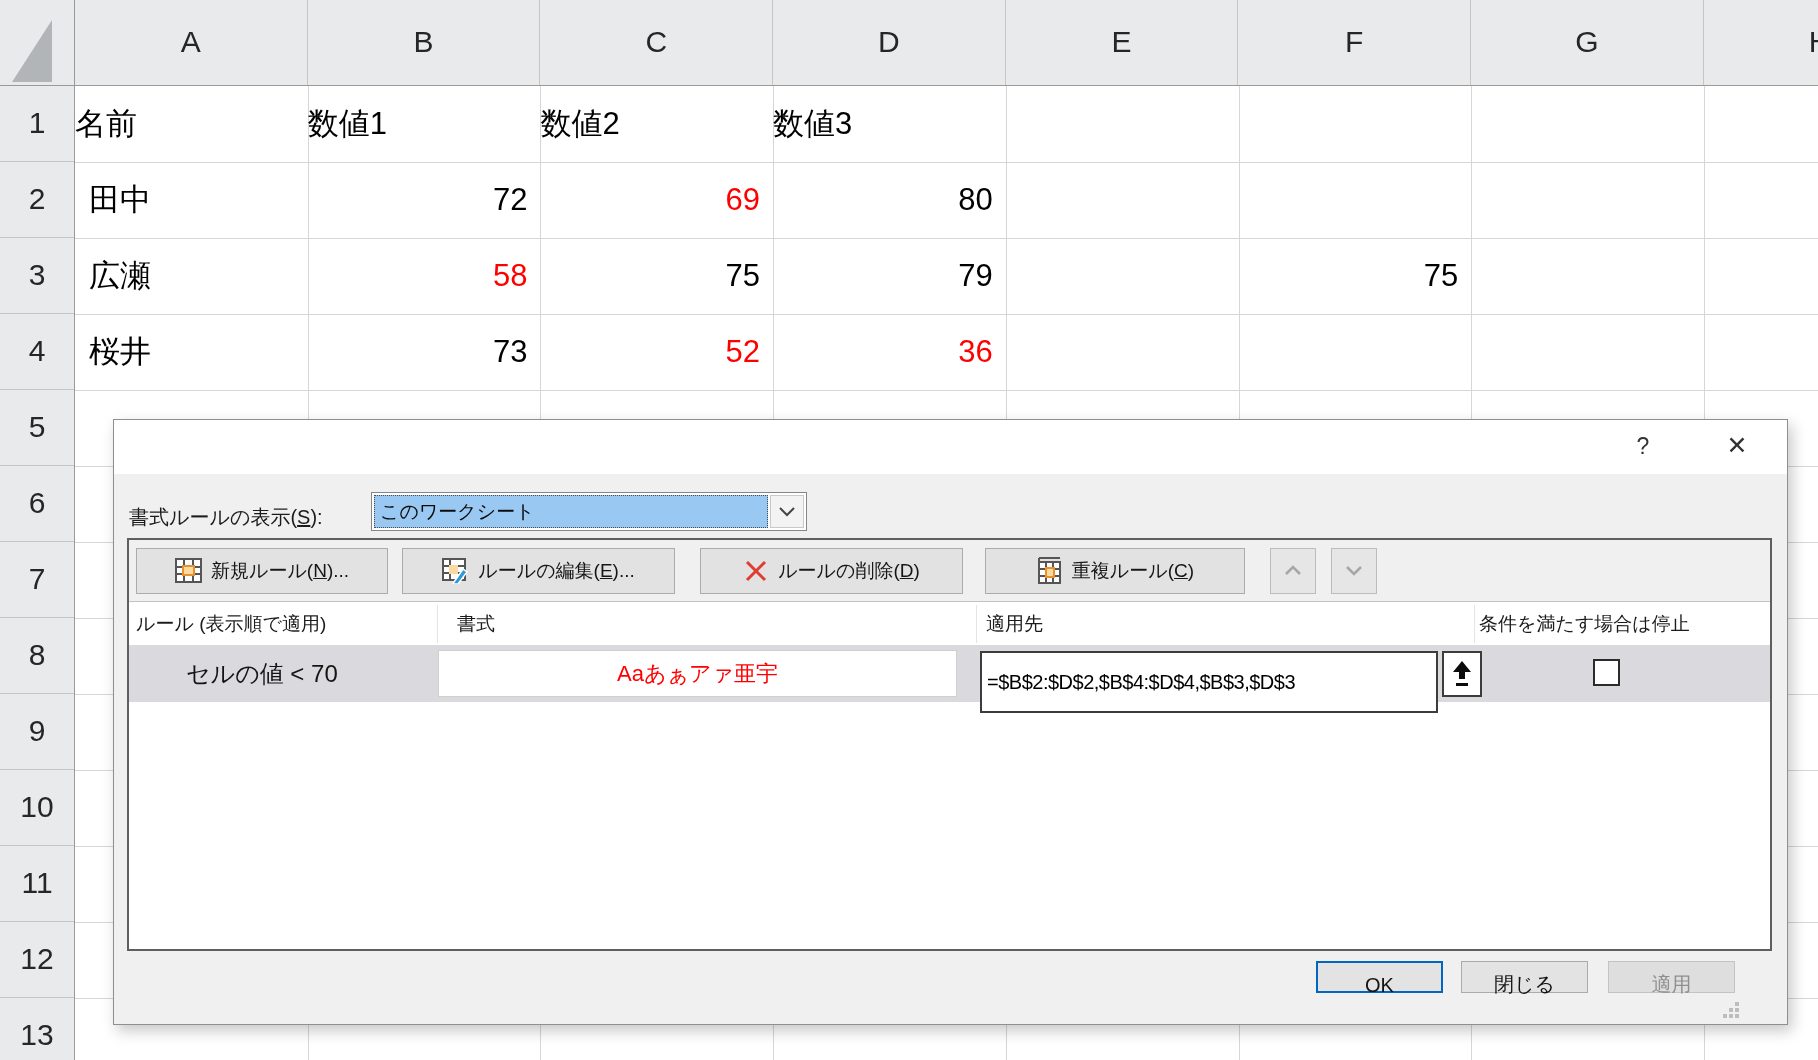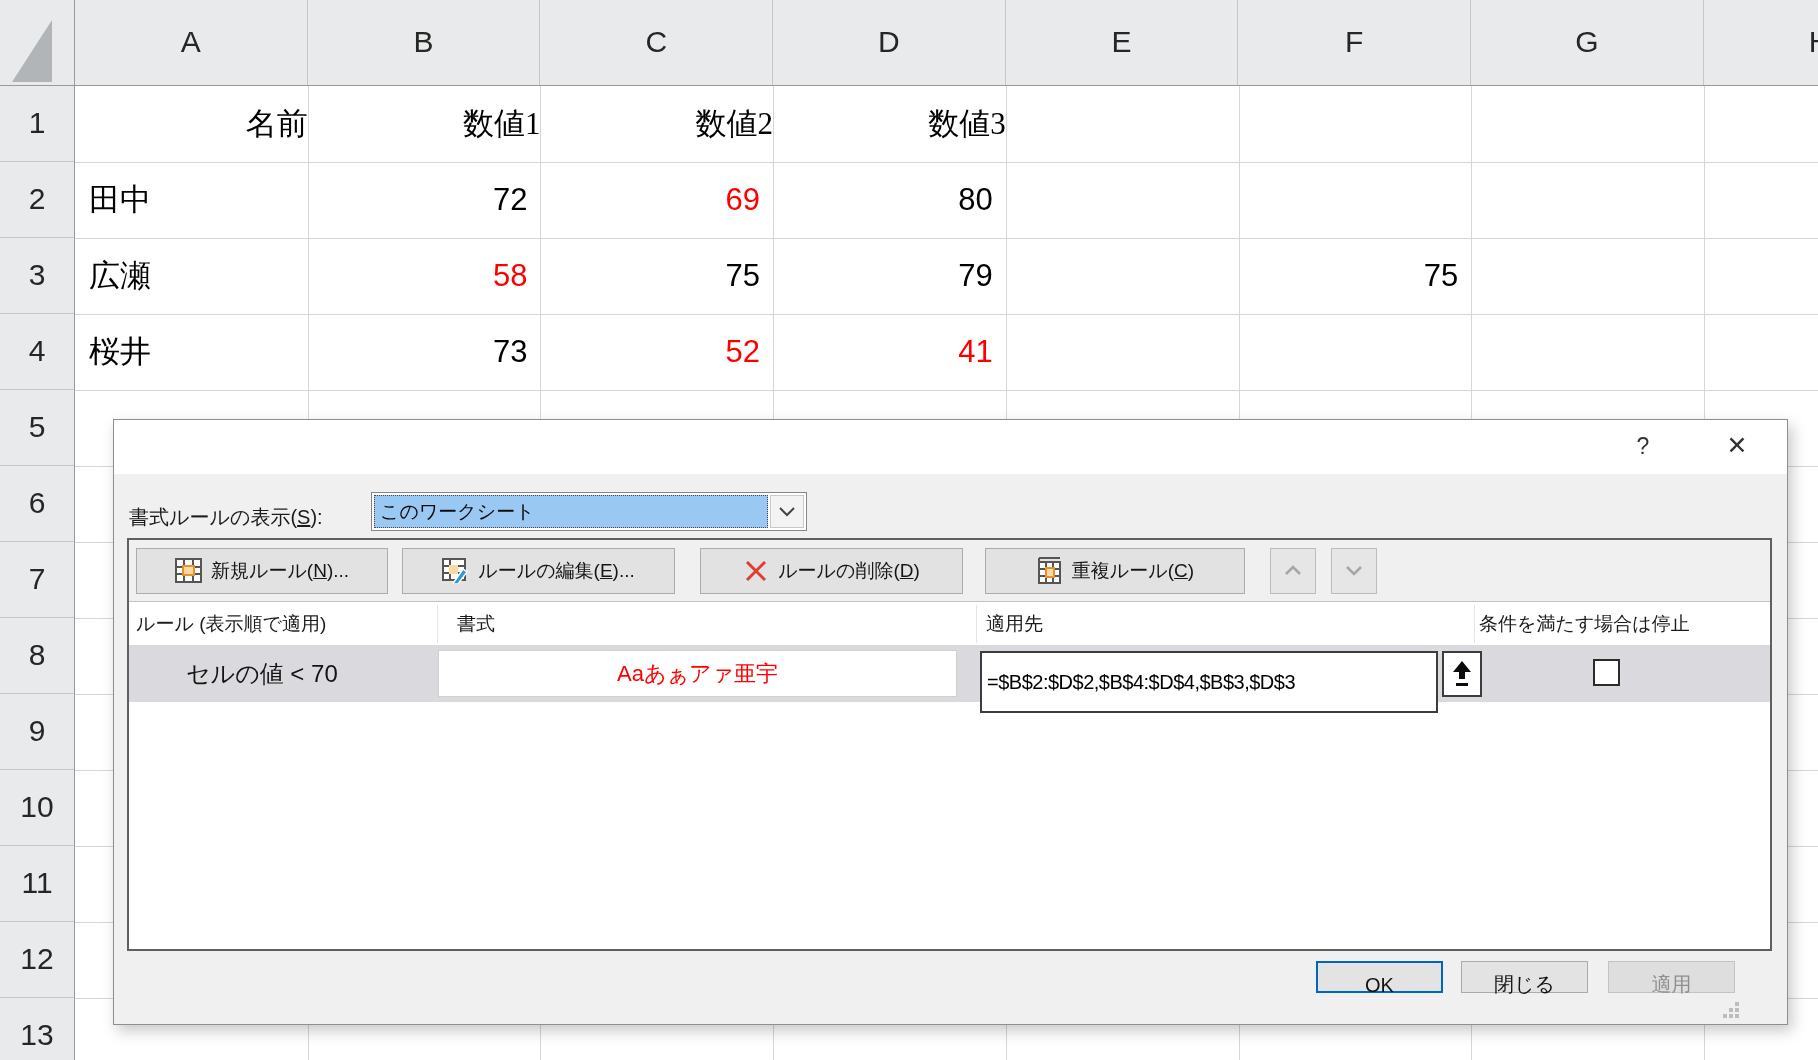--- a/index.html
+++ b/index.html
@@ -3,21 +3,21 @@
 <meta charset="utf-8">
 <style>
   * { margin:0; padding:0; box-sizing:border-box; }
   html,body { width:1818px; height:1060px; }
   body { font-family:"Liberation Sans","DejaVu Sans",sans-serif; background:#fff; overflow:hidden; }
   .screen { position:relative; width:1818px; height:1060px; background:#fff; overflow:hidden; }
 
   
   .gridline { position:absolute; background:#d6d6d6; z-index:1; }
   .cell { position:absolute; z-index:2; font-size:31px; line-height:76px; color:#000; white-space:nowrap; overflow:hidden; }
-  .cell.center { text-align:right;font-family:Liberation Serif, serif; }
+  .cell.center { text-align:left; }
   .cell.right  { text-align:right; padding-right:13px; }
   .cell.left   { text-align:left; padding-left:14px; }
 
   .corner { position:absolute; left:0; top:0; width:75px; height:86px; background:#e9eaeb;
             border-right:1px solid #9a9a9a; border-bottom:1px solid #9a9a9a; z-index:3; }
   .col-headers { position:absolute; left:75px; top:0; width:1743px; height:86px; background:#e9eaeb;
                  border-bottom:1px solid #9a9a9a; display:flex; z-index:3; overflow:hidden; }
   .col-header { width:232.7px; flex:0 0 auto; text-align:center; line-height:84px; font-size:30px;
                 color:#262626; border-right:1px solid #c6c6c6; }
   .row-headers { position:absolute; left:0; top:86px; width:75px; height:974px; background:#e9eaeb;
@@ -140,21 +140,21 @@
       <div class="cell right" style="left: 540.4px; top: 162px; width: 232.7px; height: 76px; color: rgb(255, 0, 0);">69</div>
       <div class="cell right" style="left: 773.1px; top: 162px; width: 232.7px; height: 76px; color: rgb(0, 0, 0);">80</div>
       <div class="cell left" style="left: 75px; top: 238px; width: 232.7px; height: 76px; color: rgb(0, 0, 0);">広瀬</div>
       <div class="cell right" style="left: 307.7px; top: 238px; width: 232.7px; height: 76px; color: rgb(255, 0, 0);">58</div>
       <div class="cell right" style="left: 540.4px; top: 238px; width: 232.7px; height: 76px; color: rgb(0, 0, 0);">75</div>
       <div class="cell right" style="left: 773.1px; top: 238px; width: 232.7px; height: 76px; color: rgb(0, 0, 0);">79</div>
       <div class="cell right" style="left: 1238.5px; top: 238px; width: 232.7px; height: 76px; color: rgb(0, 0, 0);">75</div>
       <div class="cell left" style="left: 75px; top: 314px; width: 232.7px; height: 76px; color: rgb(0, 0, 0);">桜井</div>
       <div class="cell right" style="left: 307.7px; top: 314px; width: 232.7px; height: 76px; color: rgb(0, 0, 0);">73</div>
       <div class="cell right" style="left: 540.4px; top: 314px; width: 232.7px; height: 76px; color: rgb(255, 0, 0);">52</div>
-      <div class="cell right" style="left: 773.1px; top: 314px; width: 232.7px; height: 76px; color: rgb(255, 0, 0);">41</div>
+      <div class="cell right" style="left: 773.1px; top: 314px; width: 232.7px; height: 76px; color: rgb(255, 0, 0);">36</div>
     </div>
 
   <div class="dialog">
     <div class="titlebar">
       <span class="ttl-btn help-btn">?</span>
       <span class="ttl-btn close-btn">✕</span>
     </div>
 
     <span class="show-label">書式ルールの表示(<u>S</u>):</span>
     <div class="combobox">

